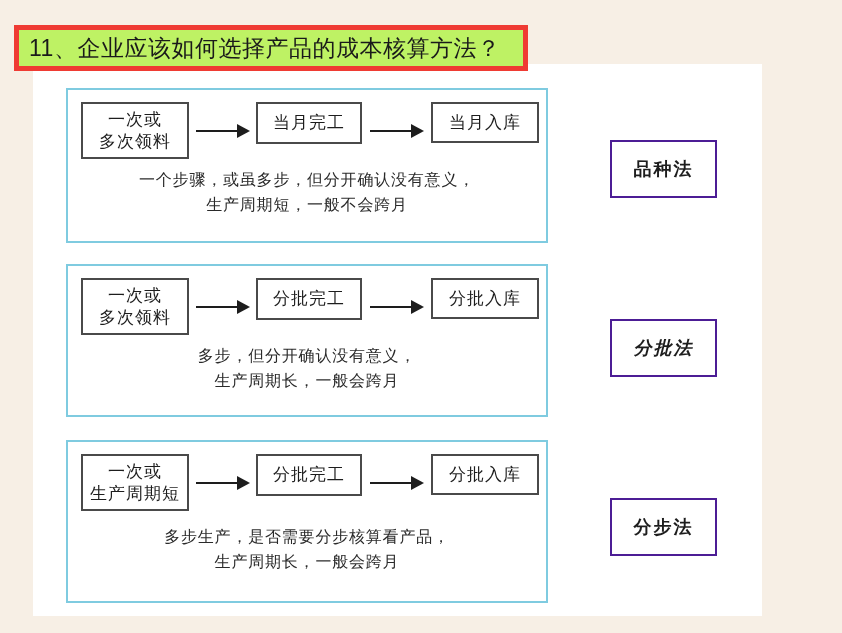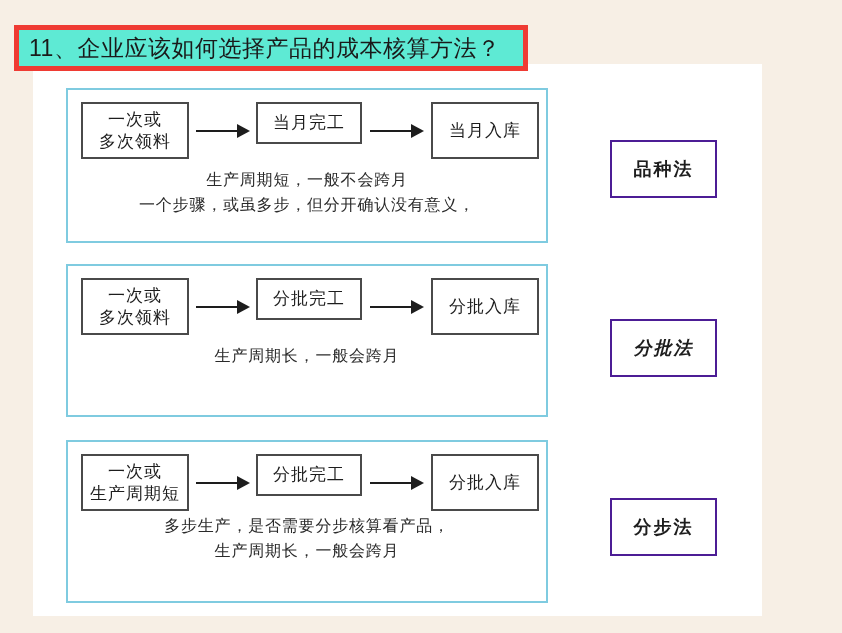--- a/index.html
+++ b/index.html
@@ -27,21 +27,21 @@
 
   
   #title-banner {
     position: absolute;
     left: 14px;
     top: 25px;
     width: 514px;
     height: 46px;
     box-sizing: border-box;
     border: 5px solid #ef3b33;
-    background: #5eead4;
+    background: #bef264;
     display: flex;
     align-items: center;
     padding-left: 10px;
   }
   #title-text {
     font-size: 23px;
     color: #1a1a1a;
     letter-spacing: 0.5px;
     white-space: nowrap;
     font-family: "Liberation Sans", "DejaVu Sans", sans-serif;
@@ -87,21 +87,21 @@
     align-items: center;
     justify-content: center;
     color: #1d1d1d;
     font-size: 17px;
     line-height: 1.28;
     letter-spacing: 1px;
     white-space: nowrap;
   }
   .node.n1 { left: 13px;  top: 0; width: 108px; height: 57px; }
   .node.n2 { left: 188px; top: 0; width: 106px; height: 42px; }
-  .node.n3 { left: 363px; top: 0; width: 108px; height: 57px; }
+  .node.n3 { left: 363px; top: 0; width: 108px; height: 41px; }
 
   
   .arrow {
     position: absolute;
     height: 14px;
     display: flex;
     align-items: center;
   }
   .arrow .shaft {
     height: 2px;
@@ -122,21 +122,21 @@
     position: absolute;
     left: 0;
     top: 78px;
     width: 100%;
     text-align: center;
     font-size: 16px;
     line-height: 1.55;
     color: #2a2a2a;
     letter-spacing: 0.8px;
   }
-  .flow-group.g3 .caption { top: 72px; }
+  .flow-group.g3 .caption { top: 84px; font-family: Liberation Mono, monospace; }
 
   
   .result-arrow {
     position: absolute;
     left: 562px;
     width: 48px;
     height: 14px;
     display: flex;
     align-items: center;
   }
@@ -193,22 +193,22 @@
       </div>
       <div class="arrow a2">
         <span class="shaft"></span>
         <span class="head"></span>
       </div>
       <div class="node n3">
         <span class="cap-line">当月入库</span>
       </div>
     </div>
     <div class="caption">
+      <span class="cap-line">一个步骤，或虽多步，但分开确认没有意义，</span>
       <span class="cap-line">生产周期短，一般不会跨月</span>
-      <span class="cap-line">一个步骤，或虽多步，但分开确认没有意义，</span>
     </div>
   </div>
 
   <div class="result-arrow r1">
     <span class="shaft"></span>
     <span class="head"></span>
   </div>
   <div class="result-box b1">
     <span>品种法</span>
   </div>
@@ -228,20 +228,21 @@
       </div>
       <div class="arrow a2">
         <span class="shaft"></span>
         <span class="head"></span>
       </div>
       <div class="node n3">
         <span class="cap-line">分批入库</span>
       </div>
     </div>
     <div class="caption">
+      <span class="cap-line">多步，但分开确认没有意义，</span>
       <span class="cap-line">生产周期长，一般会跨月</span>
     </div>
   </div>
 
   <div class="result-arrow r2">
     <span class="shaft"></span>
     <span class="head"></span>
   </div>
   <div class="result-box b2">
     <span>分批法</span>

